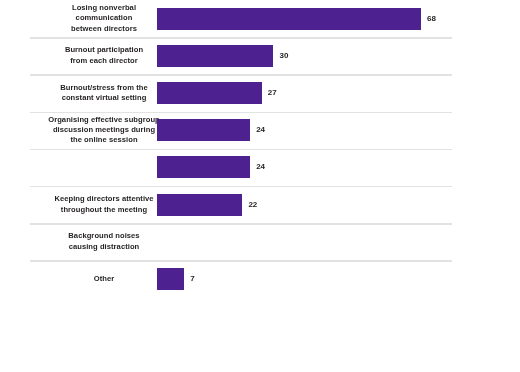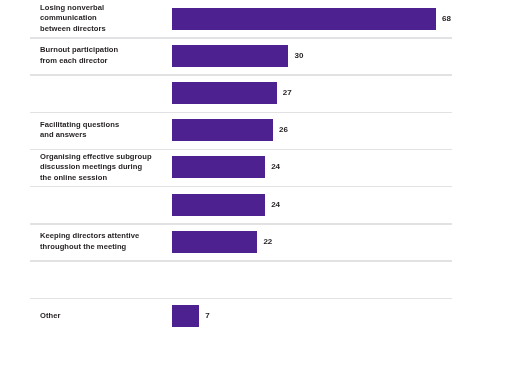--- a/index.html
+++ b/index.html
@@ -39,24 +39,25 @@
   .label {
     position: absolute;
     left: 40px;
     width: 128px;
     font-size: 7.6px;
     line-height: 10.4px;
     font-weight: 700;
     letter-spacing: 0.05px;
     color: #231f20;
     white-space: pre-line;
+    text-align: center;
   }
   .bar-area {
     position: absolute;
-    left: 172px;
+    left: 157px;
     right: 0;
     height: 22px;
     display: flex;
     align-items: center;
   }
   .bar {
     height: 22px;
     background: #4e2191;
   }
   .value {
@@ -87,34 +88,28 @@
   <div class="row">
     <div class="label">Burnout participation
 from each director</div>
     <div class="bar-area">
       <div class="bar" style="width: 116.471px; background: rgb(78, 33, 145);"></div>
       <div class="value">30</div>
     </div>
   </div>
 
   <div class="row">
+    <div class="label">Burnout/stress from the
+constant virtual setting</div>
     <div class="bar-area">
       <div class="bar" style="width: 104.824px; background: rgb(78, 33, 145);"></div>
       <div class="value">27</div>
     </div>
   </div>
 
-  <div class="row">
-    <div class="label">Facilitating questions
-and answers</div>
-    <div class="bar-area">
-      <div class="bar" style="width: 100.941px; background: rgb(78, 33, 145);"></div>
-      <div class="value">26</div>
-    </div>
-  </div>
 
   <div class="row">
     <div class="label">Organising effective subgroup
 discussion meetings during
 the online session</div>
     <div class="bar-area">
       <div class="bar" style="width: 93.1765px; background: rgb(78, 33, 145);"></div>
       <div class="value">24</div>
     </div>
   </div>
@@ -129,20 +124,22 @@
   <div class="row">
     <div class="label">Keeping directors attentive
 throughout the meeting</div>
     <div class="bar-area">
       <div class="bar" style="width: 85.4118px; background: rgb(78, 33, 145);"></div>
       <div class="value">22</div>
     </div>
   </div>
 
   <div class="row">
+    <div class="label">Background noises
+causing distraction</div>
   </div>
 
   <div class="row">
     <div class="label">Other</div>
     <div class="bar-area">
       <div class="bar" style="width: 27.1765px; background: rgb(78, 33, 145);"></div>
       <div class="value">7</div>
     </div>
   </div>
 

